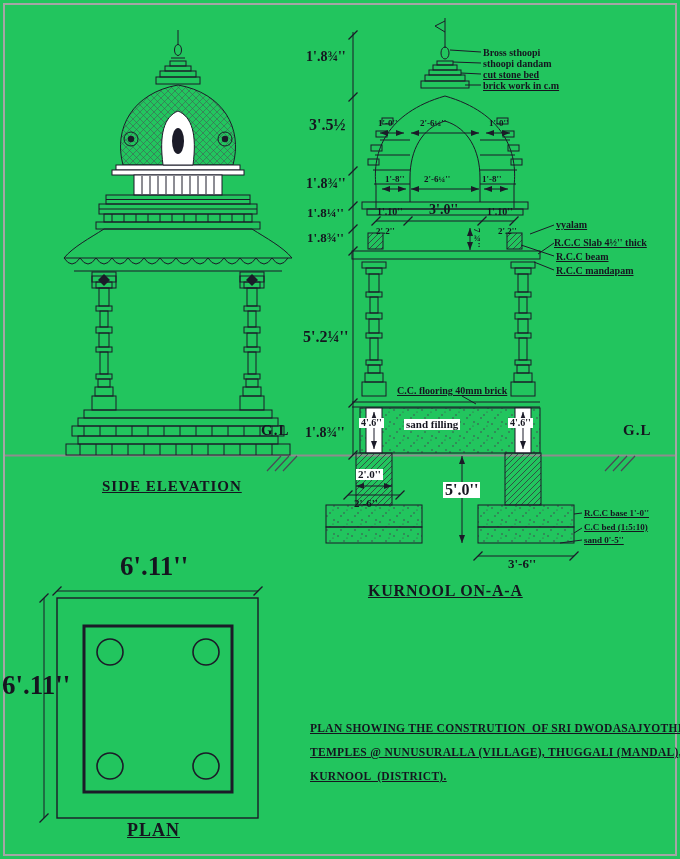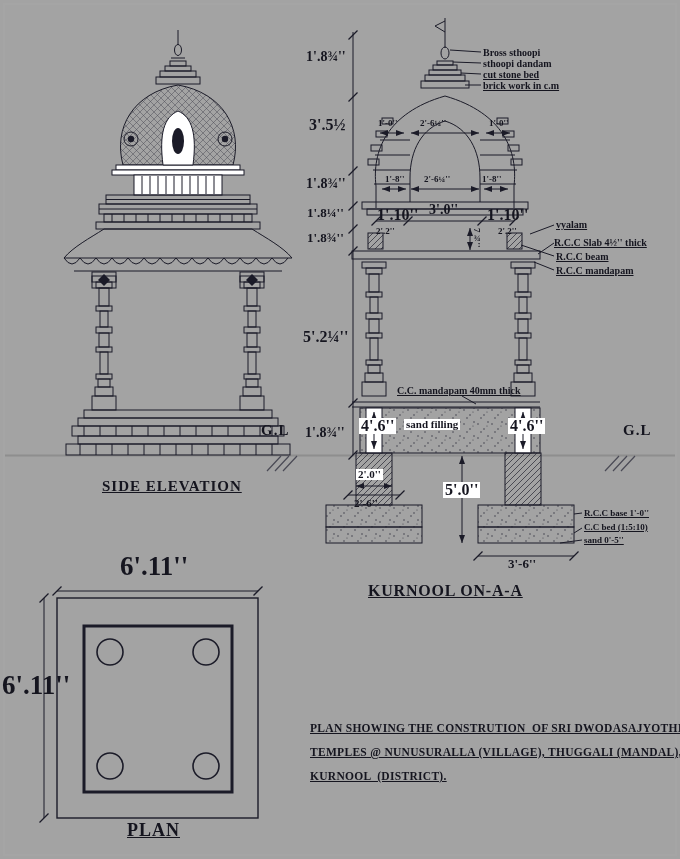--- a/index.html
+++ b/index.html
@@ -1,27 +1,27 @@
 <!DOCTYPE html>
 <html><head>
 <meta charset="utf-8">
 <style>
   * { margin:0; padding:0; box-sizing:border-box; }
   html,body { background:#ffffff; }
   body { font-family:"Liberation Serif", serif; }
-  .sheet { position:relative; width:680px; height:859px; background:#a3a3a3; overflow:hidden; }
+  .sheet { position:relative; width:680px; height:859px; background:#22c55e; overflow:hidden; }
   .frame { position:absolute; inset:3px; border:2px solid #a5a5a5; pointer-events:none; }
   .art { position:absolute; left:0; top:0; }
   .lbl { position:absolute; font-weight:700; color:#15151f; white-space:pre; line-height:1; }
   .u   { text-decoration:underline; }
   .bg  { background:#fff; padding:0 2px; }
   .vert{ writing-mode:vertical-rl; }
   .s8  { font-size:10px; }
   .s9  { font-size:9px;text-align:center; }
-  .s10 { font-size:16px; }
+  .s10 { font-size:10px; }
   .s11 { font-size:11px; }
   .s115{ font-size:11.5px; letter-spacing:.3px; }
   .s13 { font-size:13px; }
   .s14 { font-size:14px; }
   .s15 { font-size:15px; letter-spacing:1px; }
   .s16 { font-size:16px; }
   .s18 { font-size:18px; letter-spacing:1px;text-decoration:underline; }
   .s27 { font-size:27px; }
 </style>
 </head>
@@ -248,21 +248,21 @@
 
 <div class="lbl s9" style="left:376px;top:227px">2'.2''</div>
 <div class="lbl s9" style="left:498px;top:227px">2'.2''</div>
 <div class="lbl s9 vert" style="left:472px;top:228px">7¾''</div>
 
 <div class="lbl s8 u" style="left:556px;top:220px">vyalam</div>
 <div class="lbl s8 u" style="left:554px;top:238px">R.C.C Slab 4½'' thick</div>
 <div class="lbl s8 u" style="left:556px;top:252px">R.C.C beam</div>
 <div class="lbl s8 u" style="left:556px;top:266px">R.C.C mandapam</div>
 
-<div class="lbl s8 u" style="left:397px;top:386px">C.C. mandapam 40mm thick</div>
+<div class="lbl s8 u" style="left:397px;top:386px">C.C. flooring 40mm brick</div>
 <div class="lbl s11 bg" style="left:404px;top:419px">sand filling</div>
 <div class="lbl s10 bg" style="left:359px;top:418px">4'.6''</div>
 <div class="lbl s10 bg" style="left:508px;top:418px">4'.6''</div>
 
 <div class="lbl s11 bg" style="left:356px;top:469px">2'.0''</div>
 <div class="lbl s11" style="left:354px;top:498px">2'-6''</div>
 <div class="lbl s16 bg" style="left:443px;top:482px">5'.0''</div>
 <div class="lbl s13" style="left:508px;top:557px">3'-6''</div>
 
 <div class="lbl s9 u" style="left:584px;top:509px">R.C.C base 1'-0''</div>

